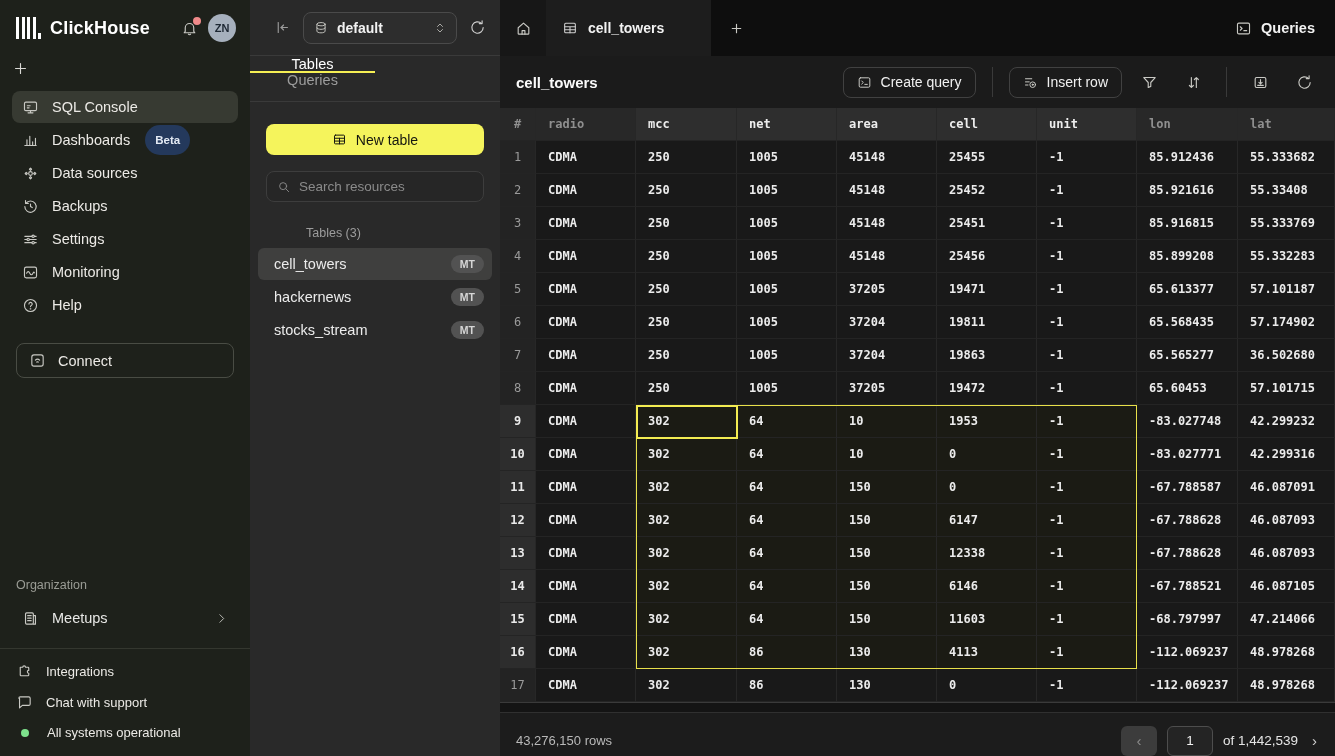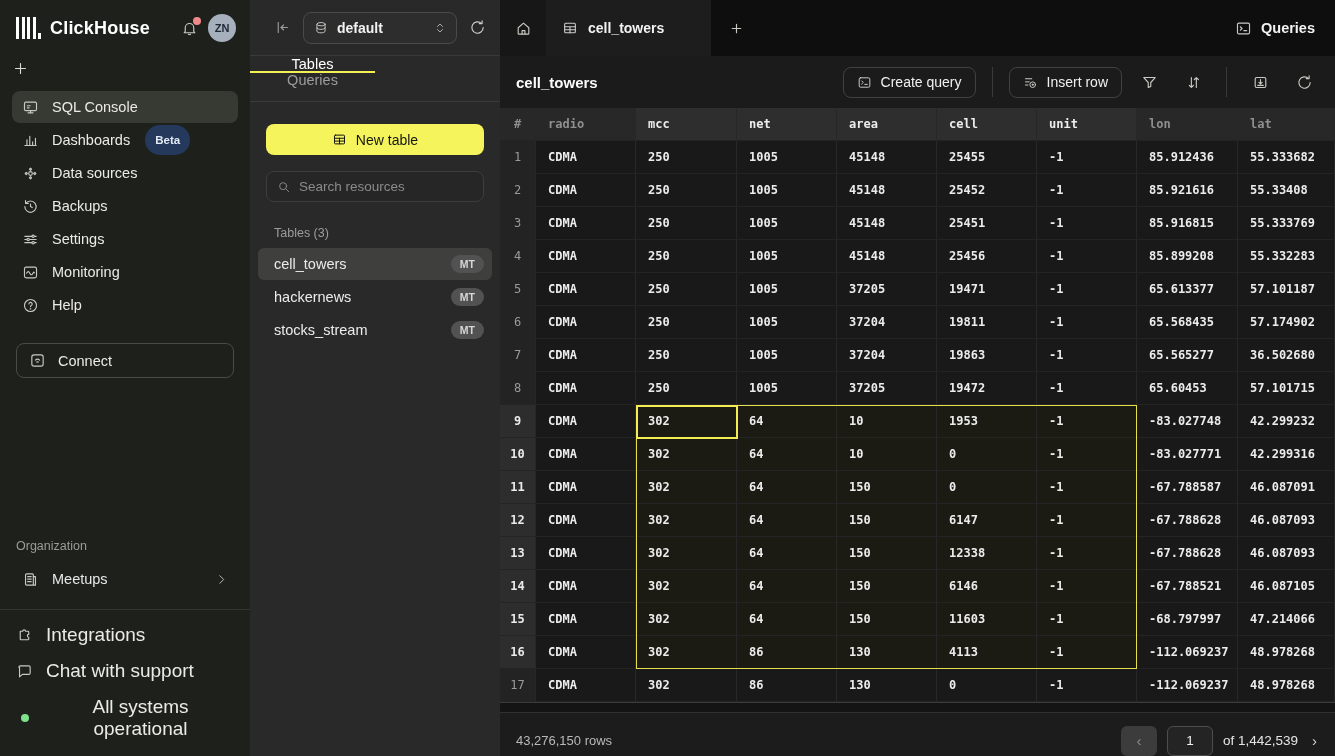--- a/index.html
+++ b/index.html
@@ -34,21 +34,21 @@
     padding:9px 10px; border-radius:999px; }
   .connect-btn { margin:22px 16px 0 16px; display:flex; align-items:center; gap:12px; border:1px solid #494c44;
     border-radius:8px; padding:8px 12px; font-size:14.5px; color:#eceae6; }
   .side-spacer { flex:1; }
   .org-label { padding:0 16px 10px 16px; font-size:12.5px; color:#9a9c95; }
   .org-item { display:flex; align-items:center; gap:13px; margin:0 12px 14px 12px; padding:0 10px; height:32px;
     font-size:14.5px; border-radius:8px; }
   .org-item .chev { margin-left:auto; color:#cfcfca; }
   .side-divider { border-top:1px solid #34372f; }
   .side-footer { padding:14px 16px 16px 16px; display:flex; flex-direction:column; gap:14px; }
-  .foot-item { display:flex; align-items:center; gap:13px; font-size:19px; color:#eceae6;text-align:center; }
+  .foot-item { display:flex; align-items:center; gap:13px; font-size:13px; color:#eceae6; }
   .status-dot { width:8px; height:8px; border-radius:50%; margin:0 5px; flex:none; }
 
   
   .explorer { width:250px; height:756px; background:#292929; display:flex; flex-direction:column; flex:none; }
   .exp-top { height:56px; display:flex; align-items:center; gap:12px; padding:0 14px 0 24px; border-bottom:1px solid #3a3a3a; }
   .db-select { flex:1; display:flex; align-items:center; gap:9px; background:#2d2d2d; border:1px solid #4a4a4a;
     border-radius:8px; padding:7px 10px; font-size:14px; font-weight:700; color:#f2f2f2; }
   .db-select .chevs { margin-left:auto; }
   .exp-tabs { display:flex; height:46px; border-bottom:1px solid #3a3a3a;flex-direction:column; }
   .exp-tab { width:50%; display:flex; align-items:center; justify-content:center; font-size:14.5px; color:#9d9d9d;
@@ -56,21 +56,21 @@
   .exp-tab.active { color:#ffffff; }
   .exp-tab.active::after { content:""; position:absolute; left:0; right:0; bottom:-1px; height:2.5px; background:#f5ef54; }
   .new-table-btn { margin:22px 16px 0 16px; height:31px; background:#f5f45c; color:#15160f; border:none; border-radius:8px;
     display:flex; align-items:center; justify-content:center; gap:9px; font-size:14px; font-weight:400; }
   .new-table-btn .icon { color:#15160f; width:15px; height:15px; }
   .search-box { margin:16px 16px 0 16px; height:31px; background:#262626; border:1px solid #3d3d3d; border-radius:8px;
     display:flex; align-items:center; gap:8px; padding:0 10px; }
   .search-box input { background:transparent; border:none; outline:none; color:#cfcfcf; font-size:13.5px; width:100%;
     font-family:"Liberation Sans",sans-serif; }
   .search-box input::placeholder { color:#8b8b8b; }
-  .list-label { padding:24px 16px 8px 24px; font-size:12.5px; color:#9d9d9d; }
+  .list-label { padding:24px 16px 8px 24px; font-size:12.5px; color:#9d9d9d;margin-left:32px; }
   .tbl-list { padding:0 8px; display:flex; flex-direction:column; gap:1px; }
   .tbl-item { display:flex; align-items:center; height:32px; padding:0 8px 0 16px; border-radius:6px; font-size:14.5px; color:#ececec; }
   .tbl-item.selected { background:#3f3f3e; }
   .badge-mt { margin-left:auto; background:#525252; color:#d6d6d6; font-size:10.5px; font-weight:700;
     padding:3px 9px; border-radius:999px; }
 
   
   .main { flex:1; height:756px; display:flex; flex-direction:column; background:#141414; min-width:0; }
   .tabbar { height:56px; background:#0e0e0e; display:flex; align-items:stretch; flex:none; }
   .home-btn { width:46px; background:#171717; display:flex; align-items:center; justify-content:center; color:#cfcfcf; }

